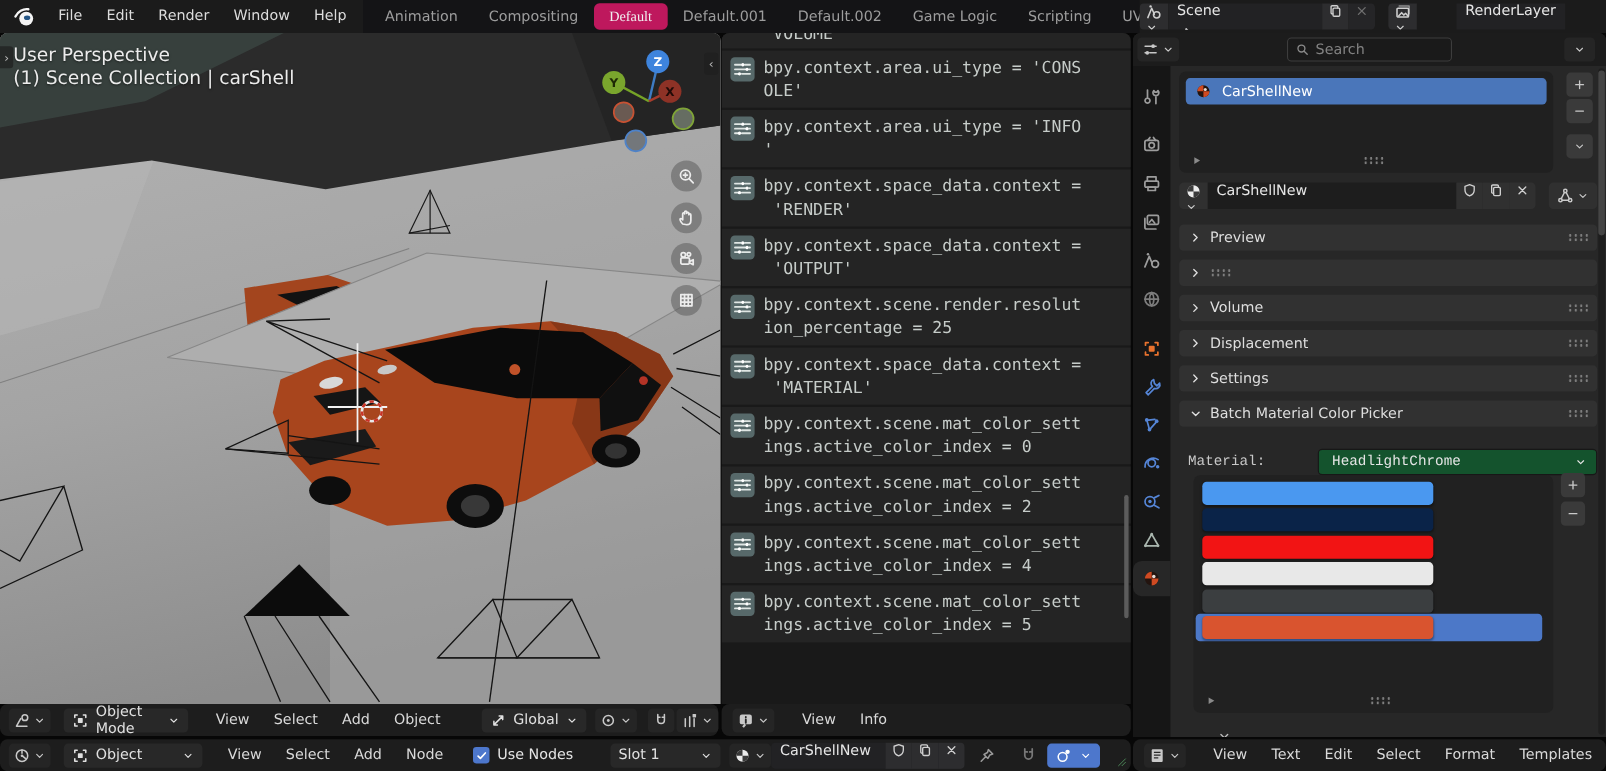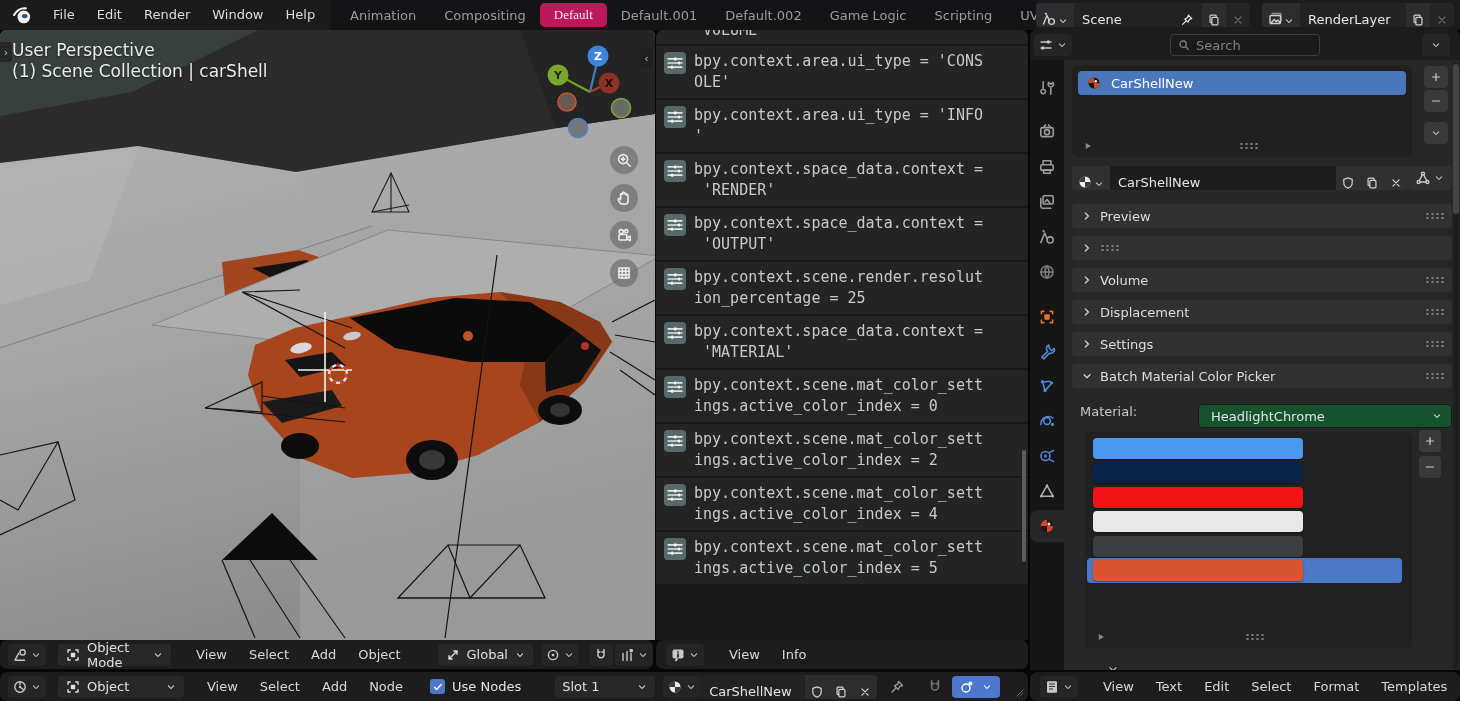--- a/index.html
+++ b/index.html
@@ -19,21 +19,21 @@
 
   
   #topbar { position:absolute; left:0; top:0; width:1460px; height:30px; background:#1b1b1b; display:flex; align-items:center; }
   #blender-logo { margin-left:12px; width:22px; height:22px; }
   #top-menus { display:flex; margin-left:8px; }
   #top-menus .menu-item { padding:0 11px; line-height:30px; color:#dcdcdc; cursor:default; }
   #workspace-tabs { position:absolute; left:330px; top:0; width:706px; height:30px; background:#141416; display:flex; align-items:center; padding:0 6px; overflow:hidden; }
   .wtab { padding:4px 14px; color:#9d9d9d; white-space:nowrap; border-radius:5px; }
   .wtab.active { background:#be185d; color:#f0f0f0;font-family:Liberation Serif, serif; }
   .idwidget { position:absolute; top:3px; height:24px; display:flex; align-items:stretch; border-radius:4px; overflow:hidden; font-size:13px; }
-  .seg { display:flex; align-items:flex-end; padding:0 5px; background:#2d2d2f; color:#cfcfcf; }
+  .seg { display:flex; align-items:flex-start; padding:0 5px; background:#2d2d2f; color:#cfcfcf;flex-direction:column; }
   .seg.namefield { background:#222224; color:#e6e6e6; flex:1; padding:0 8px; gap:6px; }
   .seg.dim { color:#6f6f6f; background:#252527; }
   .seg .label { flex:1; }
 
   
   .ed-header { position:absolute; height:29px; background:#1d1d1d; border-radius:7px; display:flex; align-items:center; color:#d8d8d8; }
   .ed-header .menu-item { padding:0 11px; line-height:29px; color:#d9d9d9;text-align:center; }
   .edbtn { display:flex; align-items:center; gap:2px; background:#252525; border-radius:4px; height:22px; padding:0 4px; color:#c8c8c8; }
   .hwidget { background:#282828; border-radius:4px; height:22px; display:flex; align-items:center; padding:0 7px; gap:6px; color:#e0e0e0; }
   #vp-header { left:0; top:640px; width:653px; }
@@ -75,21 +75,21 @@
   .box-foot { position:absolute; left:10px; bottom:5px; right:10px; display:flex; align-items:center; color:#8a8a8a; }
   .grips { width:19px; height:8px; background-image:radial-gradient(circle,#7e7e7e 1px,transparent 1.3px); background-size:5px 4px; }
   .box-foot .grips { margin:0 auto; }
   .sidebtn { position:absolute; width:24px; height:22px; background:#3a3a3a; border-radius:4px; display:flex; align-items:center; justify-content:center; color:#c9c9c9; }
   #name-row { position:absolute; left:8px; top:106px; height:24px; display:flex; }
   #name-row .seg { background:#303030; }
   #name-row .seg.namefield { background:#1d1d1d; width:226px; flex:none; }
   #nodes-btn { position:absolute; left:344px; top:106px; width:44px; height:24px; background:#303030; border-radius:4px; display:flex; align-items:center; justify-content:center; gap:2px; color:#c9c9c9; }
   .panel-h { position:absolute; left:8px; width:380px; height:24px; background:#313131; border-radius:4px; display:flex; align-items:center; gap:6px; padding:0 8px; color:#dedede; }
   .panel-h .plabel { flex:1; }
-  #mat-picker-row { position:absolute; left:8px; top:344px; width:380px; height:31px; display:flex; align-items:flex-start; }
+  #mat-picker-row { position:absolute; left:8px; top:344px; width:380px; height:31px; display:flex; align-items:center;font-family:Liberation Mono, monospace; }
   #mat-picker-label { width:94px; padding-left:8px; color:#c8c8c8; }
   #mat-picker-dd { flex:1; height:24px; background:#14532d; border:1px solid #171717; border-radius:4px; display:flex; align-items:center; padding:0 8px 0 12px; color:#e5e5e5;margin-left:32px; }
   #mat-picker-dd .label { flex:1; }
   #color-list { position:absolute; left:21px; top:372px; width:327px; height:216px; background:#212121; border-radius:6px; }
   .swatch { position:absolute; left:8px; width:210px; height:21px; border-radius:4px; box-shadow:0 1px 2px rgba(0,0,0,.35); }
   .sw-selbar { position:absolute; left:2px; width:315px; height:25px; border-radius:4px; background:#4c78c8; }
   #props-scrollbar { position:absolute; right:1px; top:32px; width:6px; height:606px; background:#1e1e1e; border-radius:3px; }
   #props-scrollthumb { position:absolute; right:1px; top:34px; width:6px; height:150px; background:#454545; border-radius:3px; }
   #partial-panel { position:absolute; left:42px; top:602px; width:20px; height:8px; overflow:hidden; color:#bdbdbd; }
 </style>
@@ -157,21 +157,21 @@
         </span>
       <span class="seg dim">
           <span class="icn i14">
             <svg viewBox="0 0 16 16">
               <path d="M4.5 4.5l7 7M11.5 4.5l-7 7" class="st"></path>
             </svg>
           </span>
         </span>
     </div>
 
-    <div class="idwidget" style="left:1262px; width:192px;">
+    <div class="idwidget" style="left:1262px; width:192px;gap:36px;">
       <span class="seg">
         <span class="icn i16">
             <svg viewBox="0 0 16 16">
               <rect x="3" y="4.5" width="10.5" height="8" rx="1" class="st"></rect>
               <path d="M4.5 11.5l2.7-3 2 2.2 1.6-1.6 2.2 2.4" class="st"></path>
               <path d="M5 2.5h9v7" class="st" opacity="0.6"></path>
             </svg>
           </span>
         <span class="icn i12">
             <svg viewBox="0 0 16 16">

